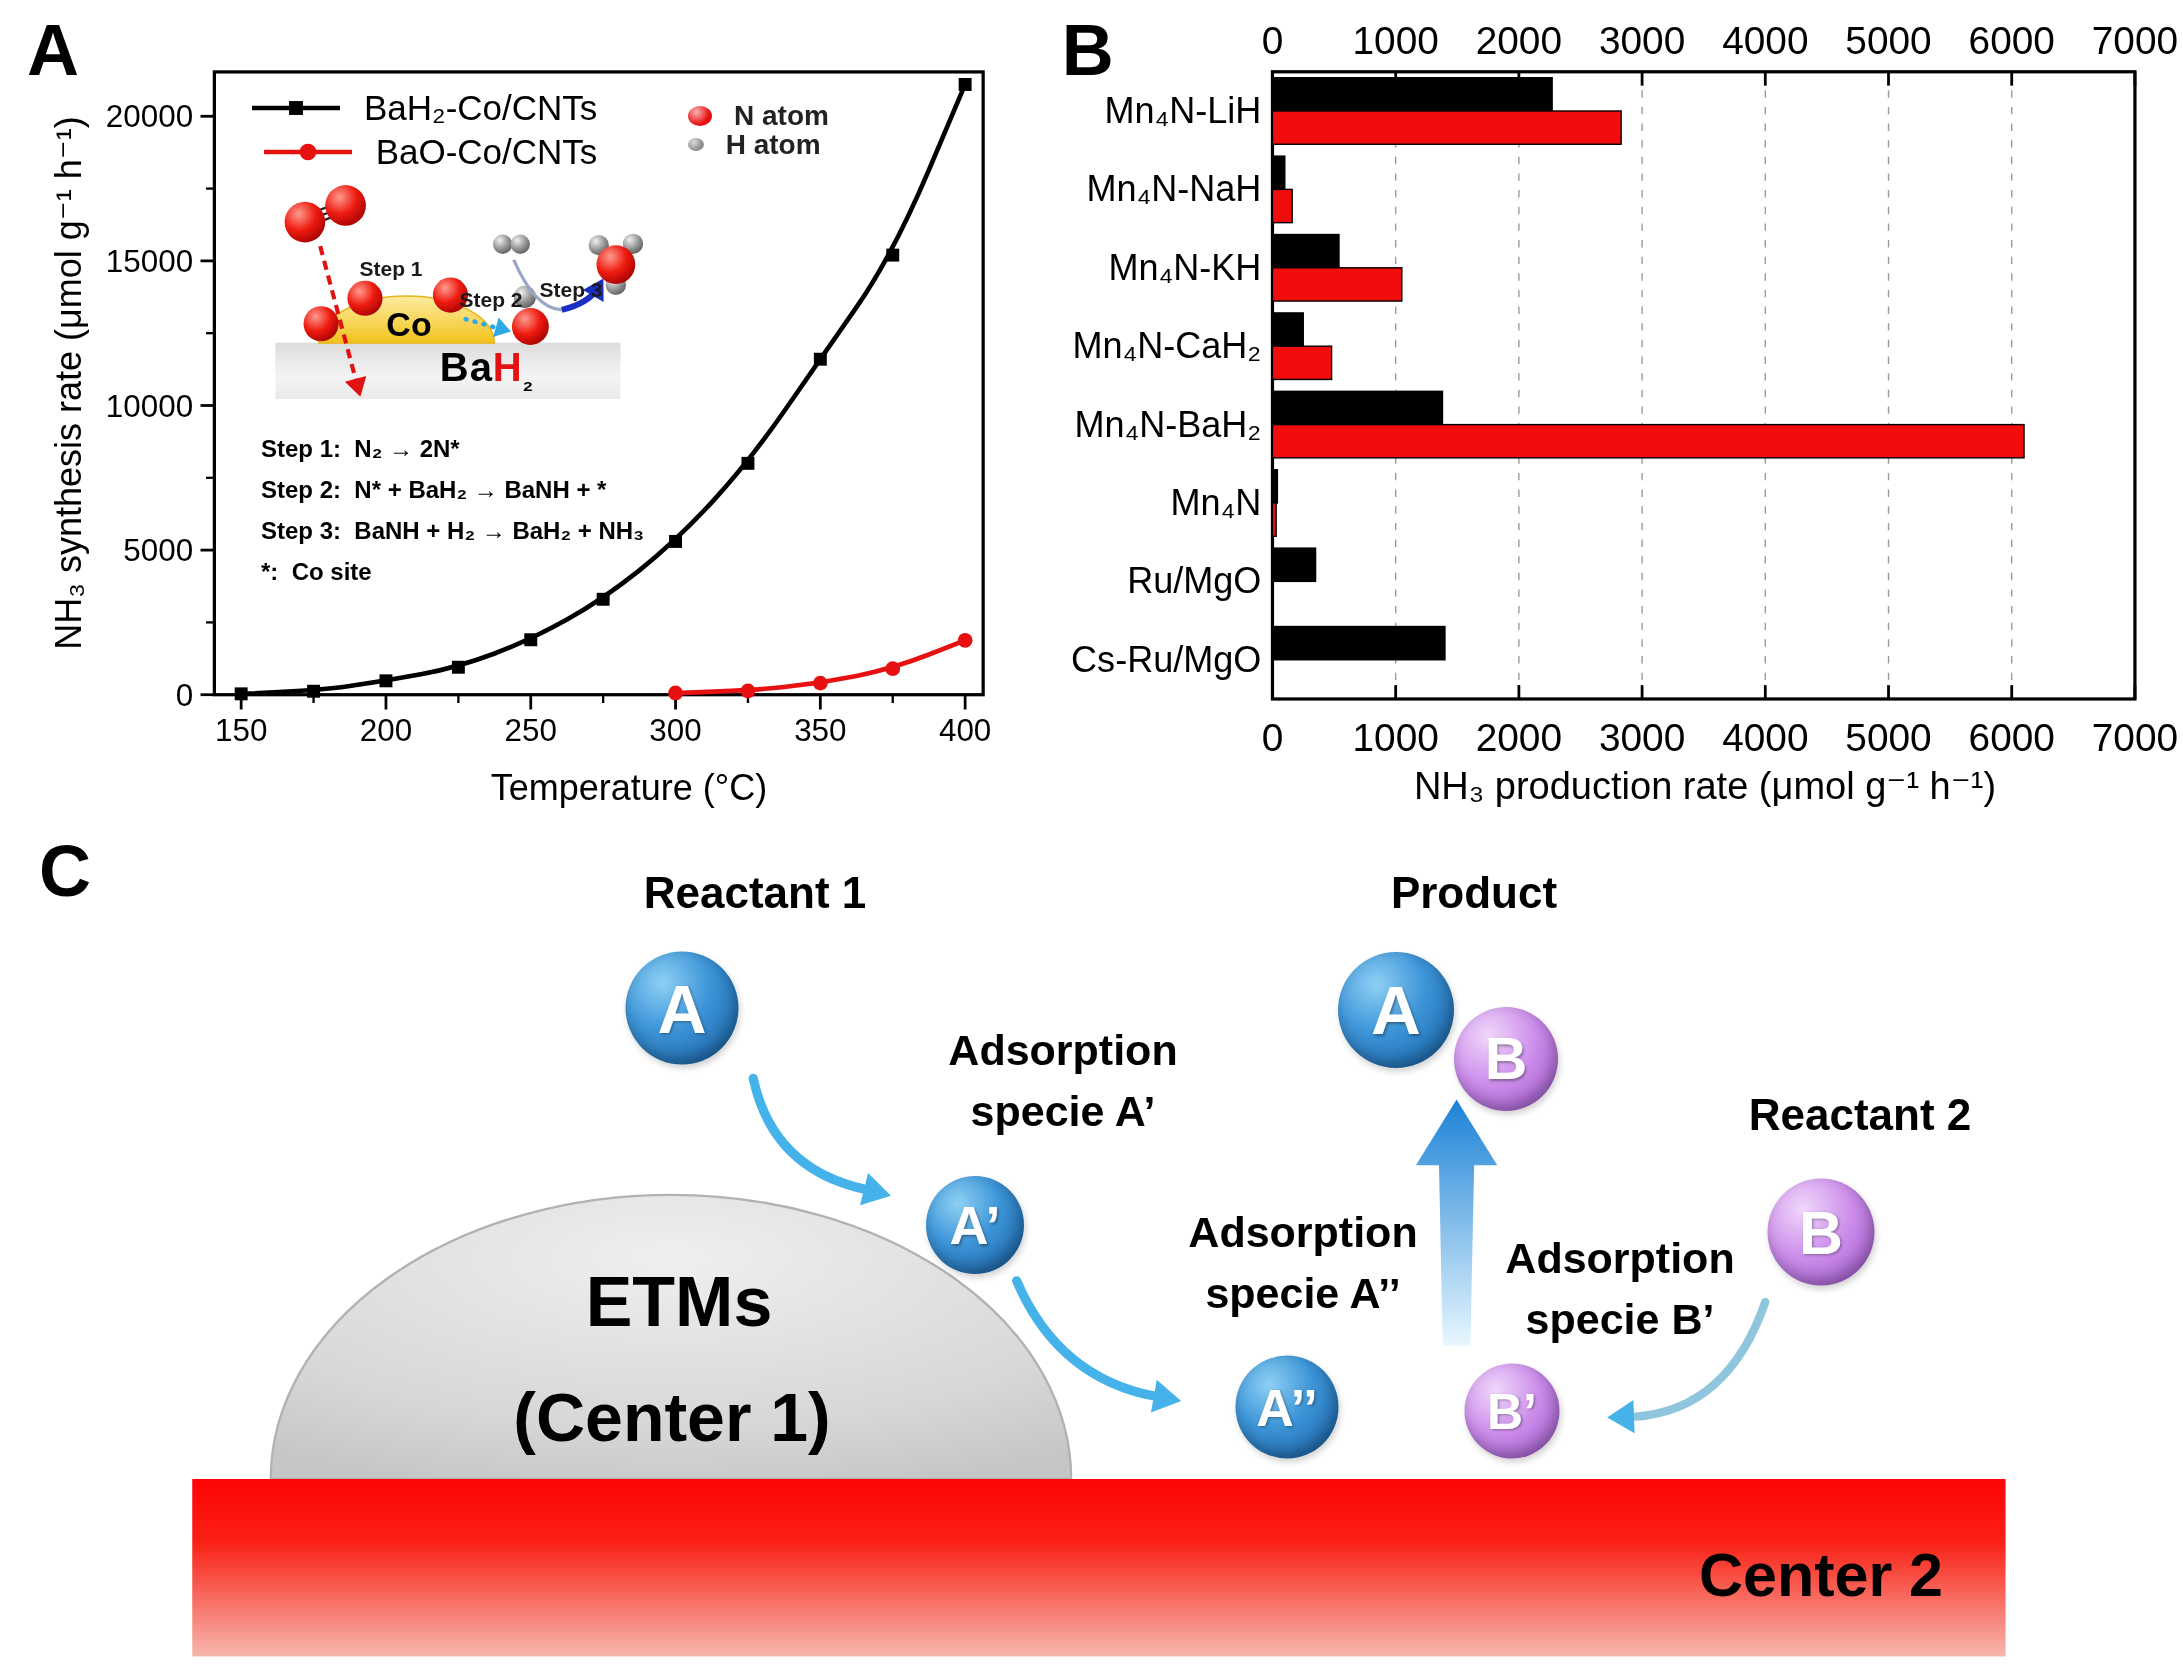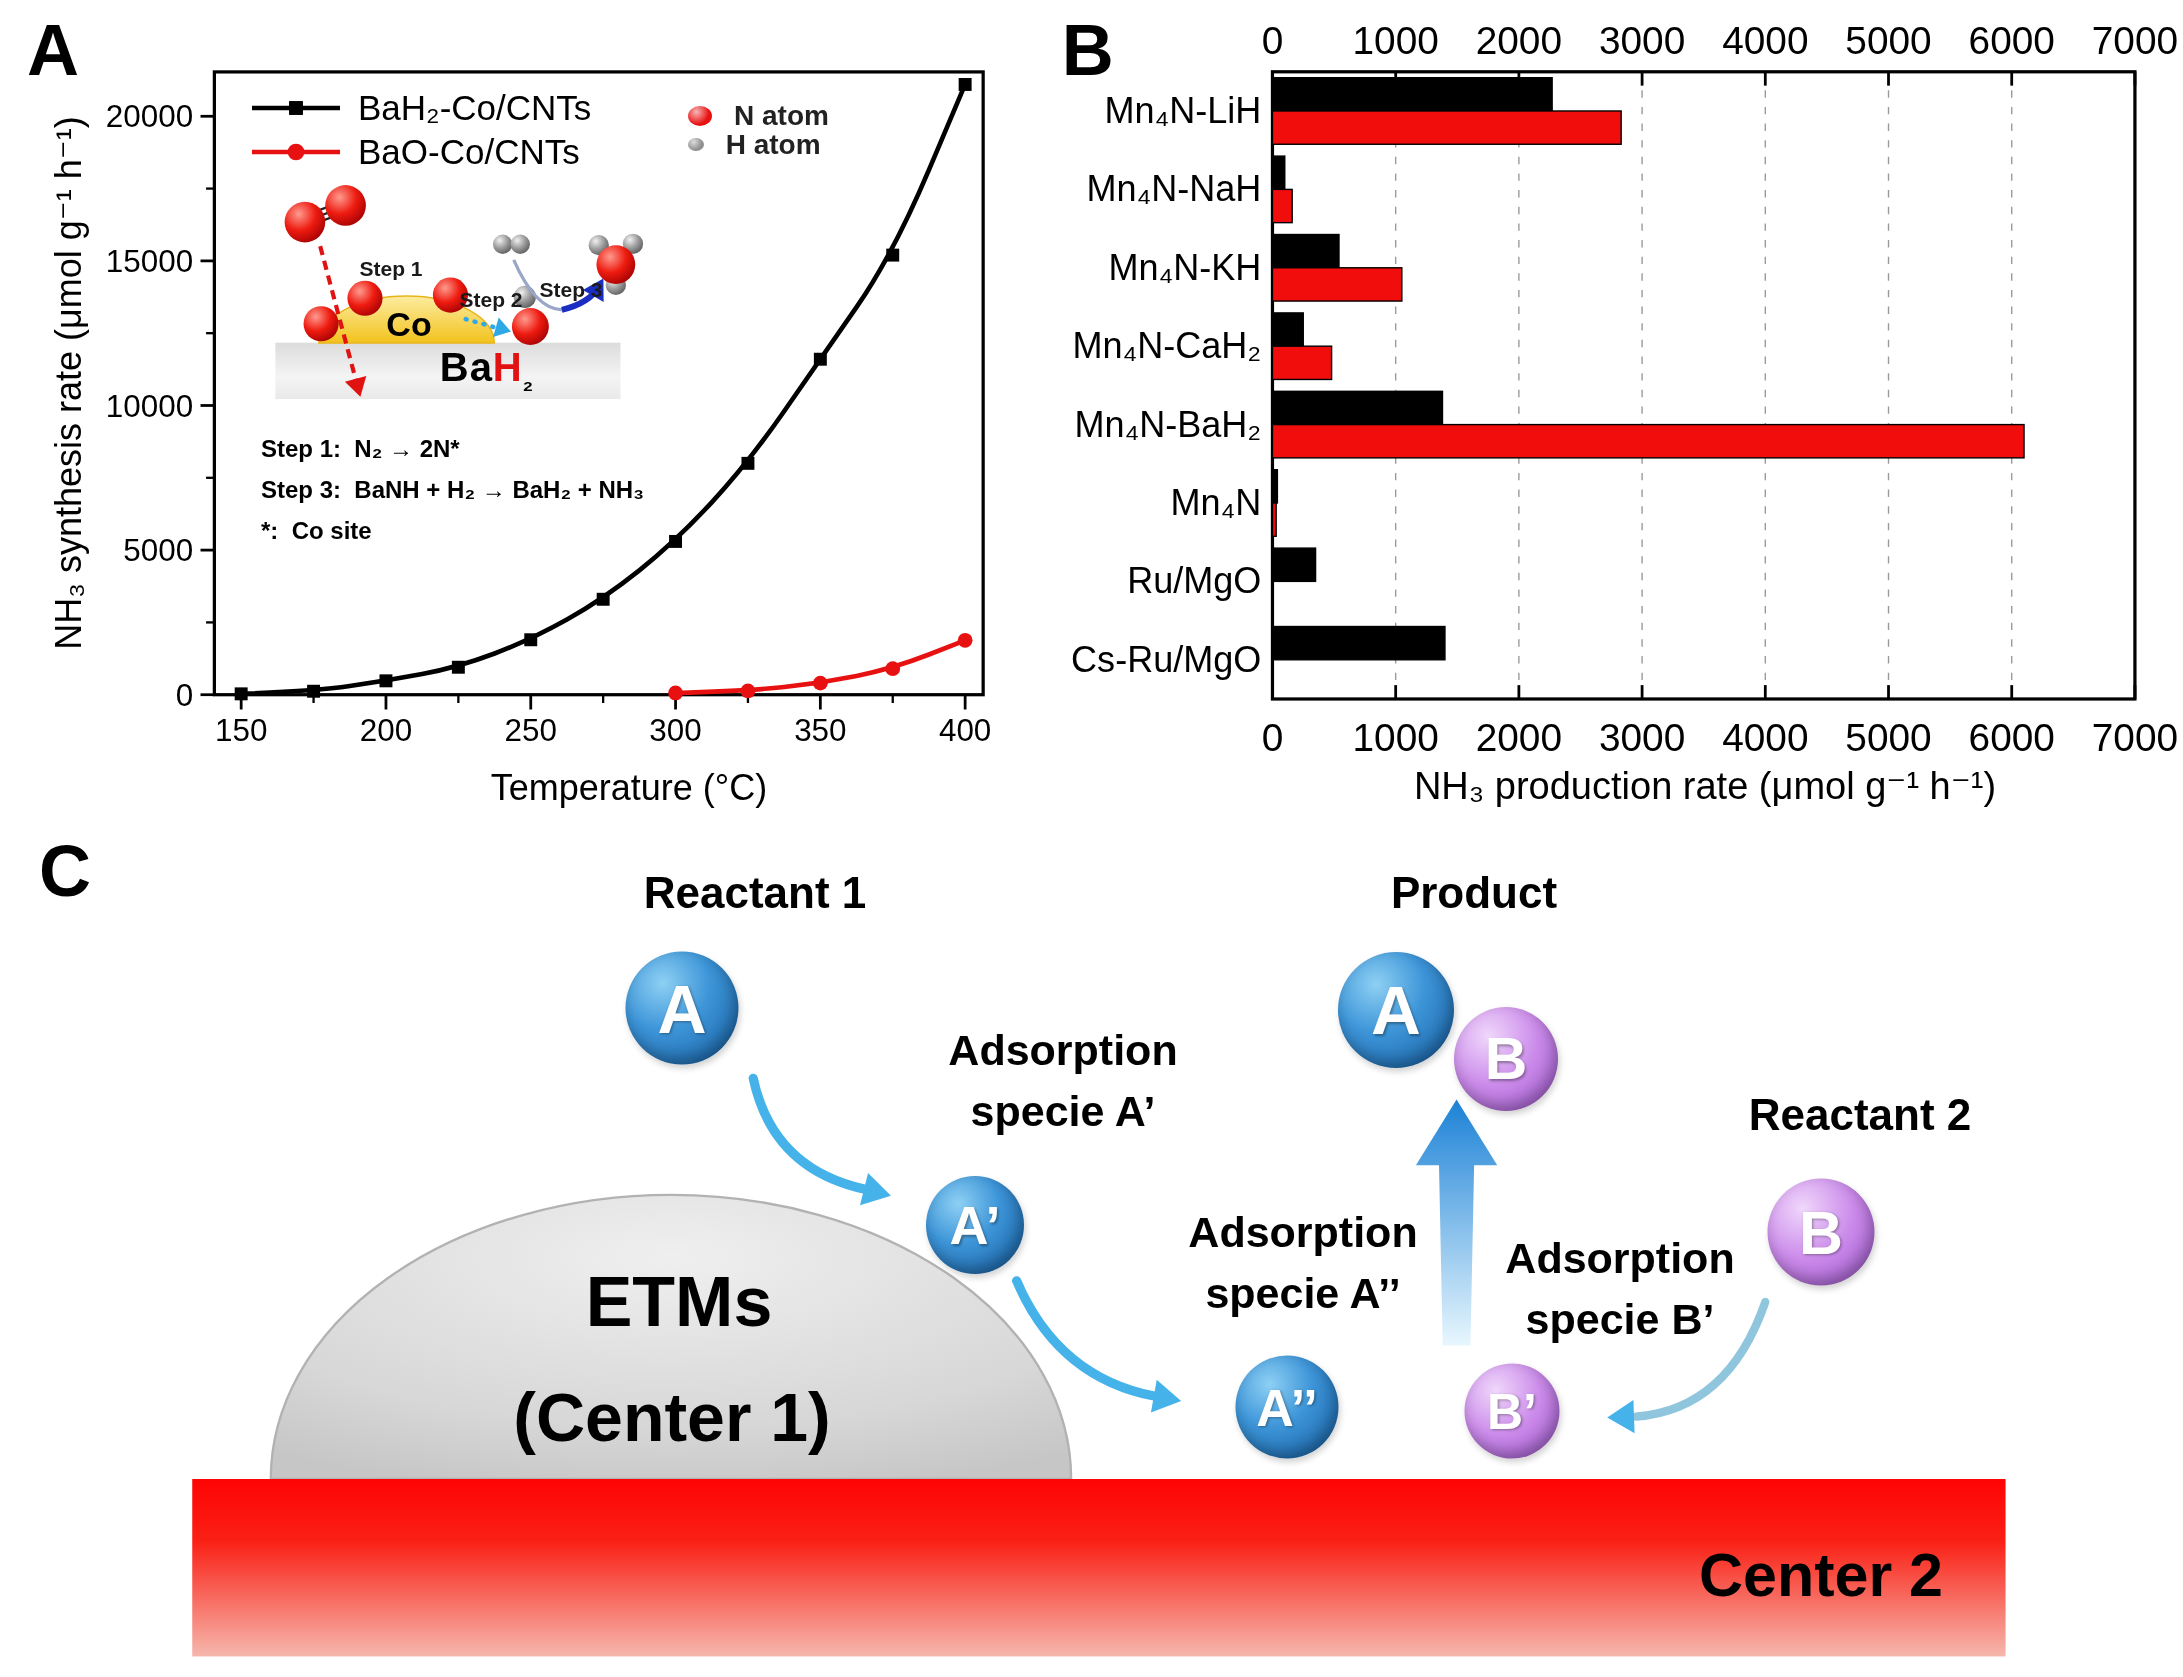--- a/index.html
+++ b/index.html
@@ -7,21 +7,21 @@
   #fig{position:relative;width:2183px;height:1677px;background:#fff;overflow:hidden;}
   .abs{position:absolute;}
   .ctr{transform:translate(-50%,-50%);}
   .plabel{font-size:72px;font-weight:bold;line-height:1;}
   .panel{position:absolute;}
   svg{position:absolute;left:0;top:0;overflow:visible;}
   svg text{font-family:"Liberation Sans","DejaVu Sans",sans-serif;fill:#000;}
   
   .ytitle{font-size:36px;white-space:nowrap;}
   .xtitle{font-size:36px;white-space:nowrap;}
-  .lg-row{display:flex;align-items:center;gap:18px;height:44px;}
+  .lg-row{display:flex;align-items:center;gap:24px;height:44px;justify-content:flex-end;}
   .lg-txt{font-size:35px;}
   .atom-row{display:flex;align-items:center;gap:22px;height:29px;}
   .atom-txt{font-size:28px;font-weight:bold;color:#222;}
   .dot{border-radius:50%;display:inline-block;}
   .ins{position:absolute;font-weight:bold;transform:translate(-50%,-50%);white-space:nowrap;}
   .step-lab{font-size:21px;color:#1a1a1a;}
   .co-lab{font-size:34px;}
   .slab-lab{font-size:40px;letter-spacing:0.9px;margin-left:38px;}
   .slab-lab .red{color:#e21212;}
   .slab-lab sub{font-size:60%;}
@@ -170,20 +170,21 @@
         </div>
       </div>
 
     <div class="ins step-lab" style="left:391px;top:269px;">Step 1</div>
     <div class="ins step-lab" style="left:491px;top:300px;">Step 2</div>
     <div class="ins step-lab" style="left:571px;top:290px;">Step 3</div>
     <div class="ins co-lab" style="left:409px;top:324px;">Co</div>
     <div class="ins slab-lab" style="left:449px;top:370px;"><span>Ba</span><span class="red">H</span><sub>₂</sub></div>
     <div class="steps-list" id="stepsList">
         <div>Step 1:  N₂ → 2N*</div>
+        <div>Step 2:  N* + BaH₂ → BaNH + *</div>
         <div>Step 3:  BaNH + H₂ → BaH₂ + NH₃</div>
         <div>*:  Co site</div>
       </div>
   </section>
 
   <section class="panel" id="panelB" style="left:1058px;top:0;width:1125px;height:823px;">
     <svg id="svgB" width="1125" height="823" viewBox="0 0 2434 1780">
         <line x1="730.5714285714286" y1="159" x2="730.5714285714286" y2="1508" stroke="#9a9a9a" stroke-width="3" stroke-dasharray="16 20"></line>
         <line x1="997.1428571428571" y1="159" x2="997.1428571428571" y2="1508" stroke="#9a9a9a" stroke-width="3" stroke-dasharray="16 20"></line>
         <line x1="1263.7142857142858" y1="159" x2="1263.7142857142858" y2="1508" stroke="#9a9a9a" stroke-width="3" stroke-dasharray="16 20"></line>

